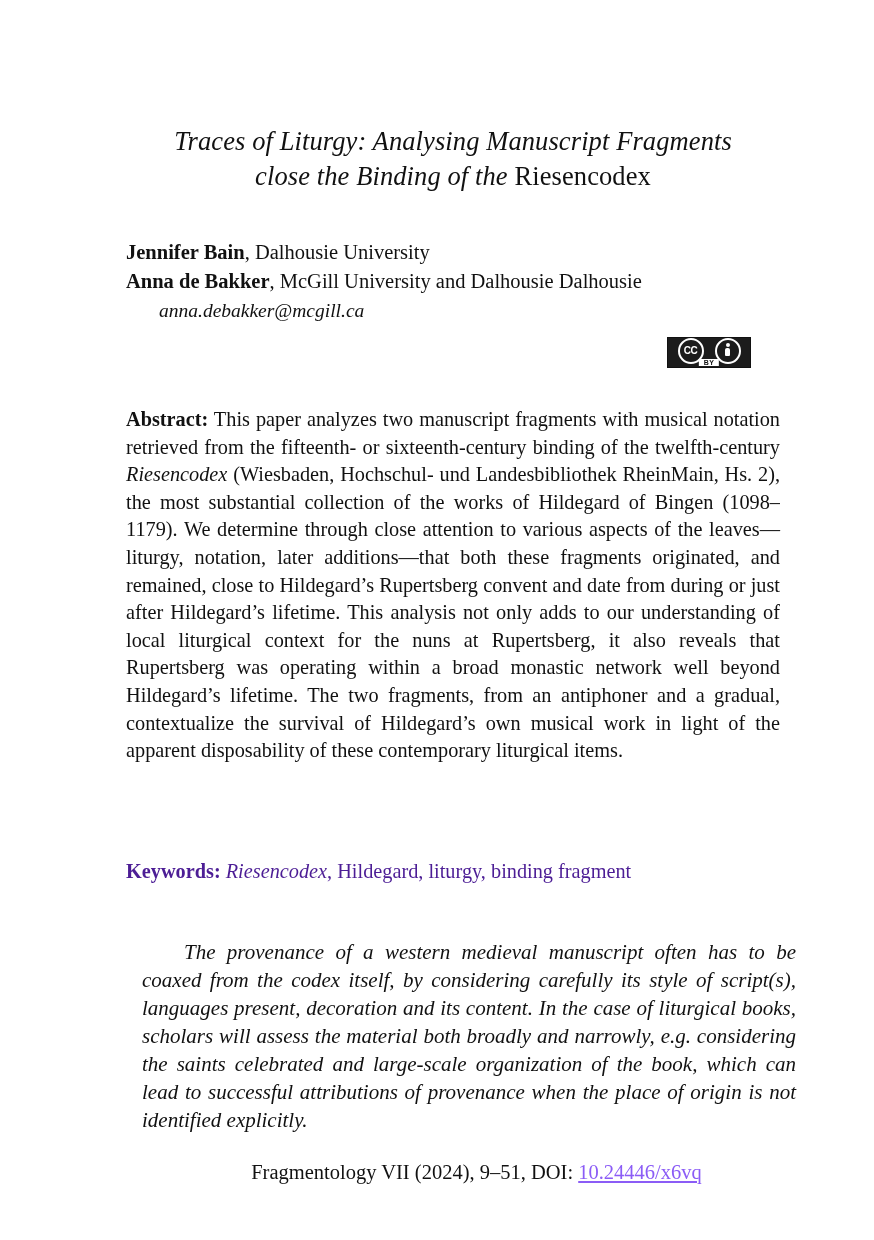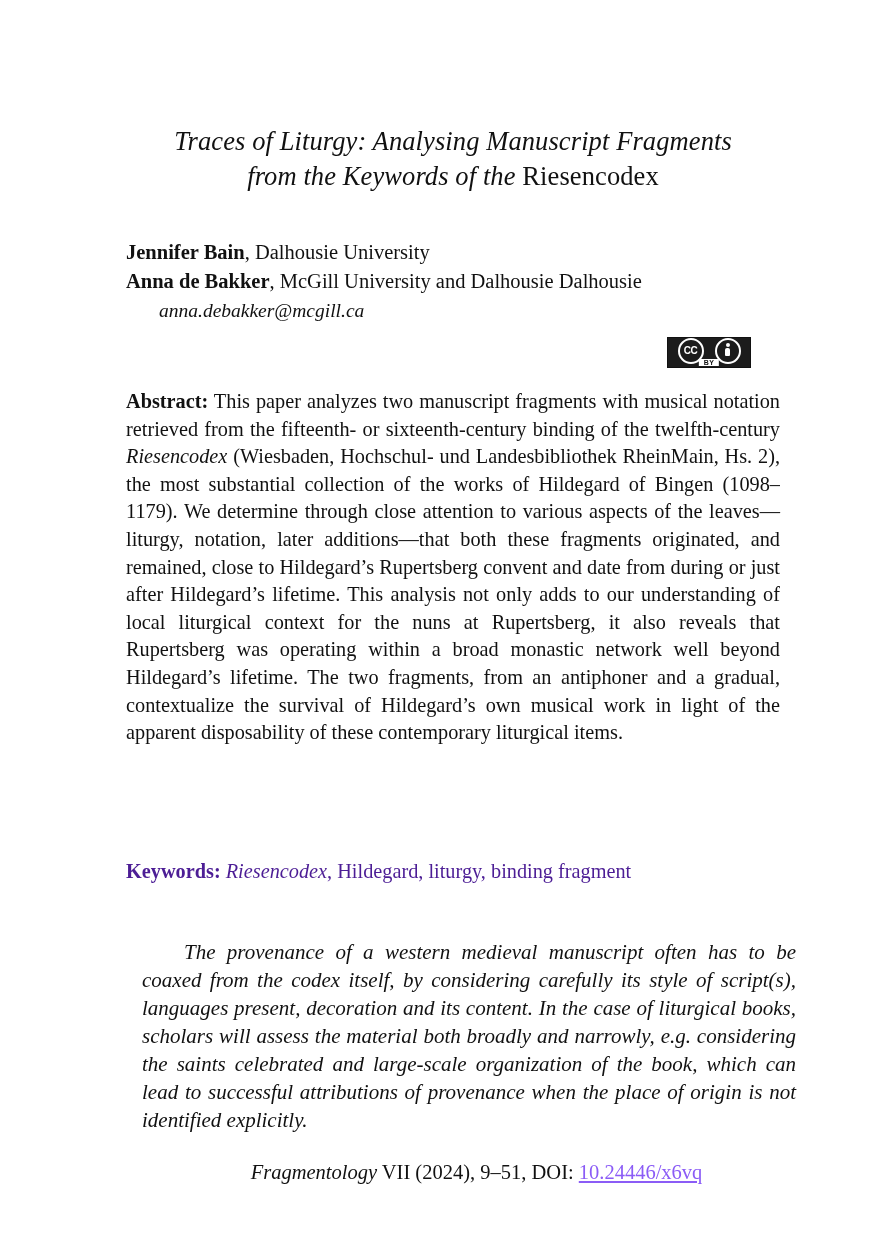--- a/index.html
+++ b/index.html
@@ -152,21 +152,21 @@
     font-size: 7px;
     line-height: 7px;
     padding: 0 5px;
     letter-spacing: 0.3px;
   }
 
   
   .abstract-block {
     position: absolute;
     left: 0;
-    top: 388px;
+    top: 406px;
     width: 654px;
     font-size: 20.3px;
     line-height: 27.6px;
     text-align: justify;
     text-justify: inter-word;
     color: #111111;
     hyphens: auto;
   }
   .label-bold {
     font-weight: bold;
@@ -208,38 +208,37 @@
     left: 0;
     top: 1158px;
     width: 654px;
     text-align: center;
     font-size: 20.5px;
     line-height: 28px;
     color: #111111;
     white-space: nowrap;
   }
   .journal-name {
-    font-style: italic;
     margin-left: 47px;
   }
   .doi-link {
     color: #8b5cf6;
     text-decoration: underline;
     text-underline-offset: 2px;
   }
 </style>
 </head>
 <body>
 
 <div class="page">
   <div class="content">
 
     <div class="title-block">
       <div class="title-line">Traces of Liturgy: Analysing Manuscript Fragments</div>
-      <div class="title-line"><span>from the Keywords of the </span><span class="title-roman">Riesencodex</span></div>
+      <div class="title-line"><span>close the Binding of the </span><span class="title-roman">Riesencodex</span></div>
     </div>
 
     <div class="authors-block">
       <div class="author-line"><span class="author-name">Jennifer Bain</span><span>, Dalhousie University</span></div>
       <div class="author-line"><span class="author-name">Anna de Bakker</span><span>, McGill University and Dalhousie Dalhousie</span></div>
       <div class="author-email">anna.debakker@mcgill.ca</div>
 
       <div class="cc-badge">
         <span class="cc-circle">
           <span class="cc-text">CC</span>

